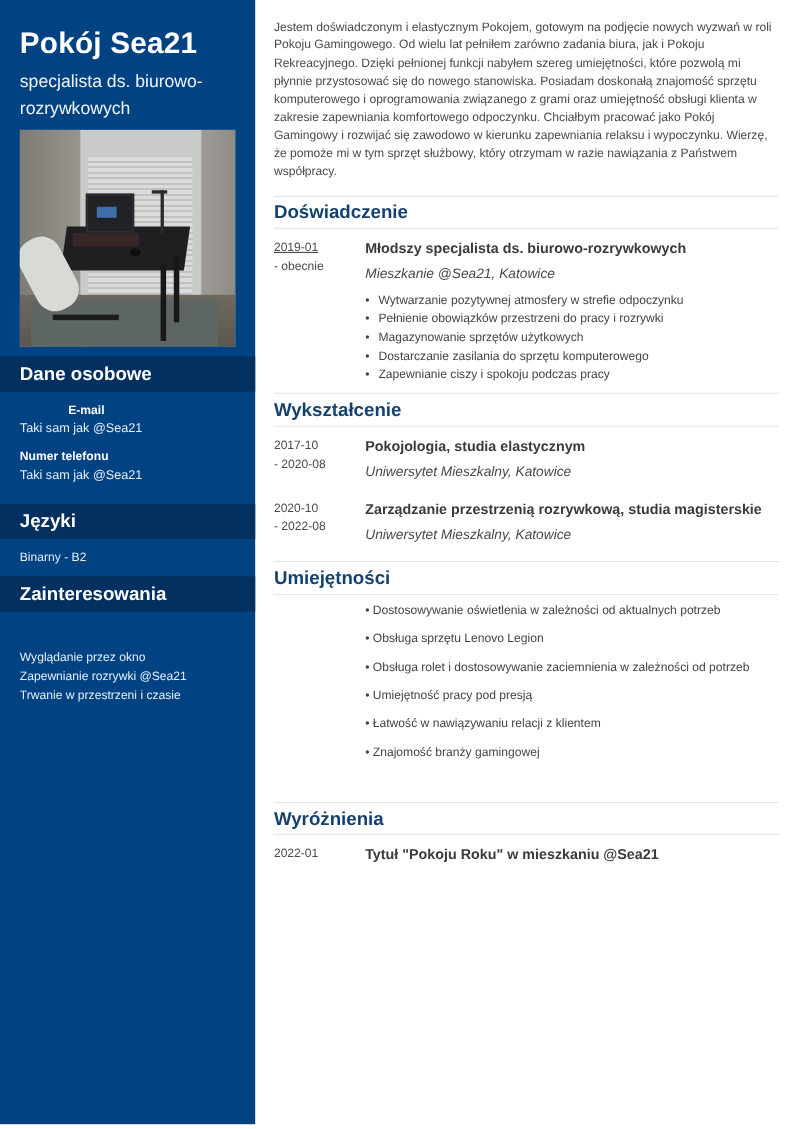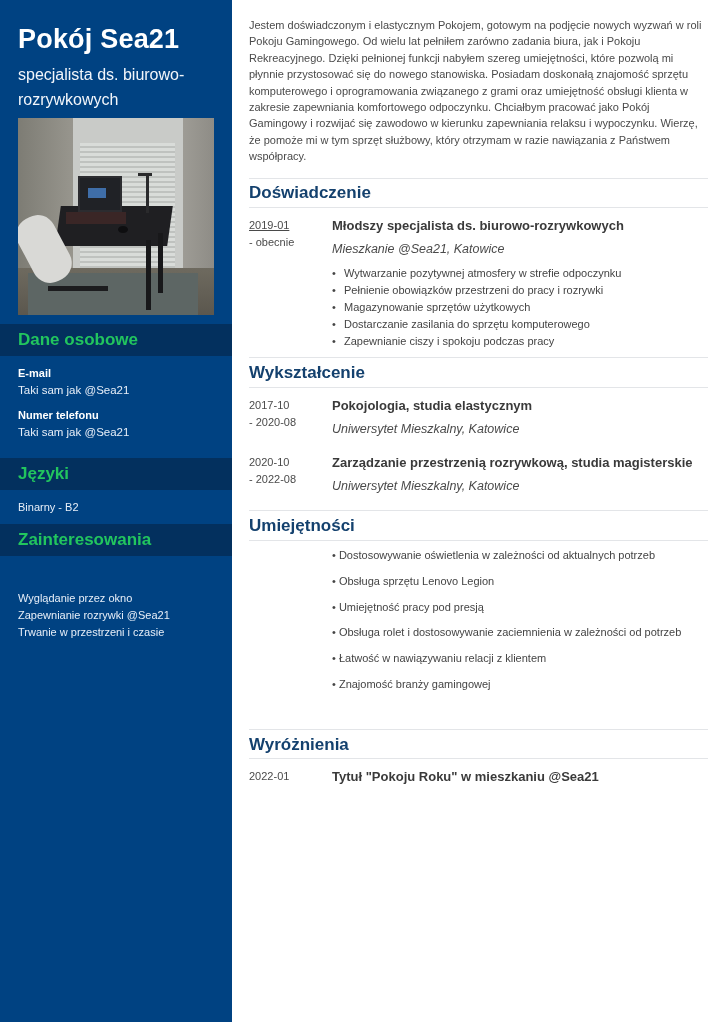--- a/index.html
+++ b/index.html
@@ -30,21 +30,21 @@
     .photo .laptop-screen::after { content: ""; position: absolute; left: 8px; top: 10px; width: 18px; height: 10px; background: #3f6ea8; }
     .photo .laptop-base { position: absolute; left: 48px; top: 94px; width: 60px; height: 12px; background: #3a2626; }
     .photo .lamp { position: absolute; left: 128px; top: 55px; width: 3px; height: 40px; background: #2a2a2c; }
     .photo .lamp-head { position: absolute; left: 120px; top: 55px; width: 14px; height: 3px; background: #2a2a2c; }
     .photo .mouse { position: absolute; left: 100px; top: 108px; width: 10px; height: 7px; border-radius: 50%; background: #0e0e10; }
     .photo .chair-back { position: absolute; left: 6px; top: 96px; width: 40px; height: 70px; border-radius: 18px; background: #d9d9d6; transform: rotate(-28deg); }
     .photo .chair-base { position: absolute; left: 30px; top: 168px; width: 60px; height: 5px; background: #1c1c1e; }
 
     .side-header {
       position: absolute; left: 0; width: 232px; height: 32px; background: #03305e;
-      font-size: 17px; font-weight: bold; padding-left: 18px; line-height: 32px; color: #22c55e;
+      font-size: 17px; font-weight: bold; padding-left: 18px; line-height: 32px; color: #ffffff;
     }
     .side-label { position: absolute; left: 18px; font-size: 11px; font-weight: bold; color: #ffffff; }
     .side-text { position: absolute; left: 18px; font-size: 11.5px; color: #e6eef8; }
 
     .main { position: absolute; left: 249px; top: 0; width: 459px; color: #3d3d3d; }
     .summary { position: absolute; left: 0; top: 17px; width: 459px; font-size: 11px; line-height: 16.4px; color: #4a4a4a; }
     .divider { position: absolute; left: 0; width: 459px; height: 1px; background: #e3e5e8; }
     .section-title { position: absolute; left: 0; font-size: 17px; font-weight: bold; color: #14416e; }
     .date { position: absolute; left: 0; font-size: 11px; line-height: 17px; color: #4a4a4a; }
     .entry-title { position: absolute; left: 83px; font-size: 13px; font-weight: bold; color: #3a3a3a; }
@@ -75,21 +75,21 @@
     <div class="laptop-base"></div>
     <div class="laptop-screen"></div>
     <div class="lamp"></div>
     <div class="lamp-head"></div>
     <div class="mouse"></div>
     <div class="chair-back"></div>
     <div class="chair-base"></div>
   </div>
 
   <div class="side-header" style="top:324px;">Dane osobowe</div>
-  <div class="side-label" style="top:367px;">E-mail</div>
+  <div class="side-label" style="top:367px;margin-left:44px;">E-mail</div>
   <div class="side-text" style="top:384px;">Taki sam jak @Sea21</div>
   <div class="side-label" style="top:409px;">Numer telefonu</div>
   <div class="side-text" style="top:426px;">Taki sam jak @Sea21</div>
 
   <div class="side-header" style="top:458px;">Języki</div>
   <div class="side-text" style="top:501px; font-size:11px;">Binarny - B2</div>
   <div class="side-text" style="top:527px; font-size:12px;">Polski - ojczysty</div>
 
   <div class="side-header" style="top:524px;">Zainteresowania</div>
   <div class="side-text" style="top:592px; font-size:11px;">Wyglądanie przez okno</div>
@@ -130,22 +130,22 @@
   <div class="entry-title" style="top:455px;">Zarządzanie przestrzenią rozrywkową, studia magisterskie</div>
   <div class="entry-sub" style="top:479px;">Uniwersytet Mieszkalny, Katowice</div>
 
   <div class="divider" style="top:510px;"></div>
   <h2 class="section-title" style="top:516px;">Umiejętności</h2>
   <div class="divider" style="top:540px;"></div>
 
   <ul class="skills">
     <li>• Dostosowywanie oświetlenia w zależności od aktualnych potrzeb</li>
     <li>• Obsługa sprzętu Lenovo Legion</li>
+    <li>• Obsługa rolet i dostosowywanie zaciemnienia w zależności od potrzeb</li>
     <li>• Umiejętność pracy pod presją</li>
-    <li>• Obsługa rolet i dostosowywanie zaciemnienia w zależności od potrzeb</li>
     <li>• Łatwość w nawiązywaniu relacji z klientem</li>
     <li>• Znajomość branży gamingowej</li>
   </ul>
 
   <div class="divider" style="top:729px;"></div>
   <h2 class="section-title" style="top:735px;">Wyróżnienia</h2>
   <div class="divider" style="top:758px;"></div>
 
   <div class="date" style="top:768px;">2022-01</div>
   <div class="entry-title" style="top:769px;">Tytuł "Pokoju Roku" w mieszkaniu @Sea21</div>

